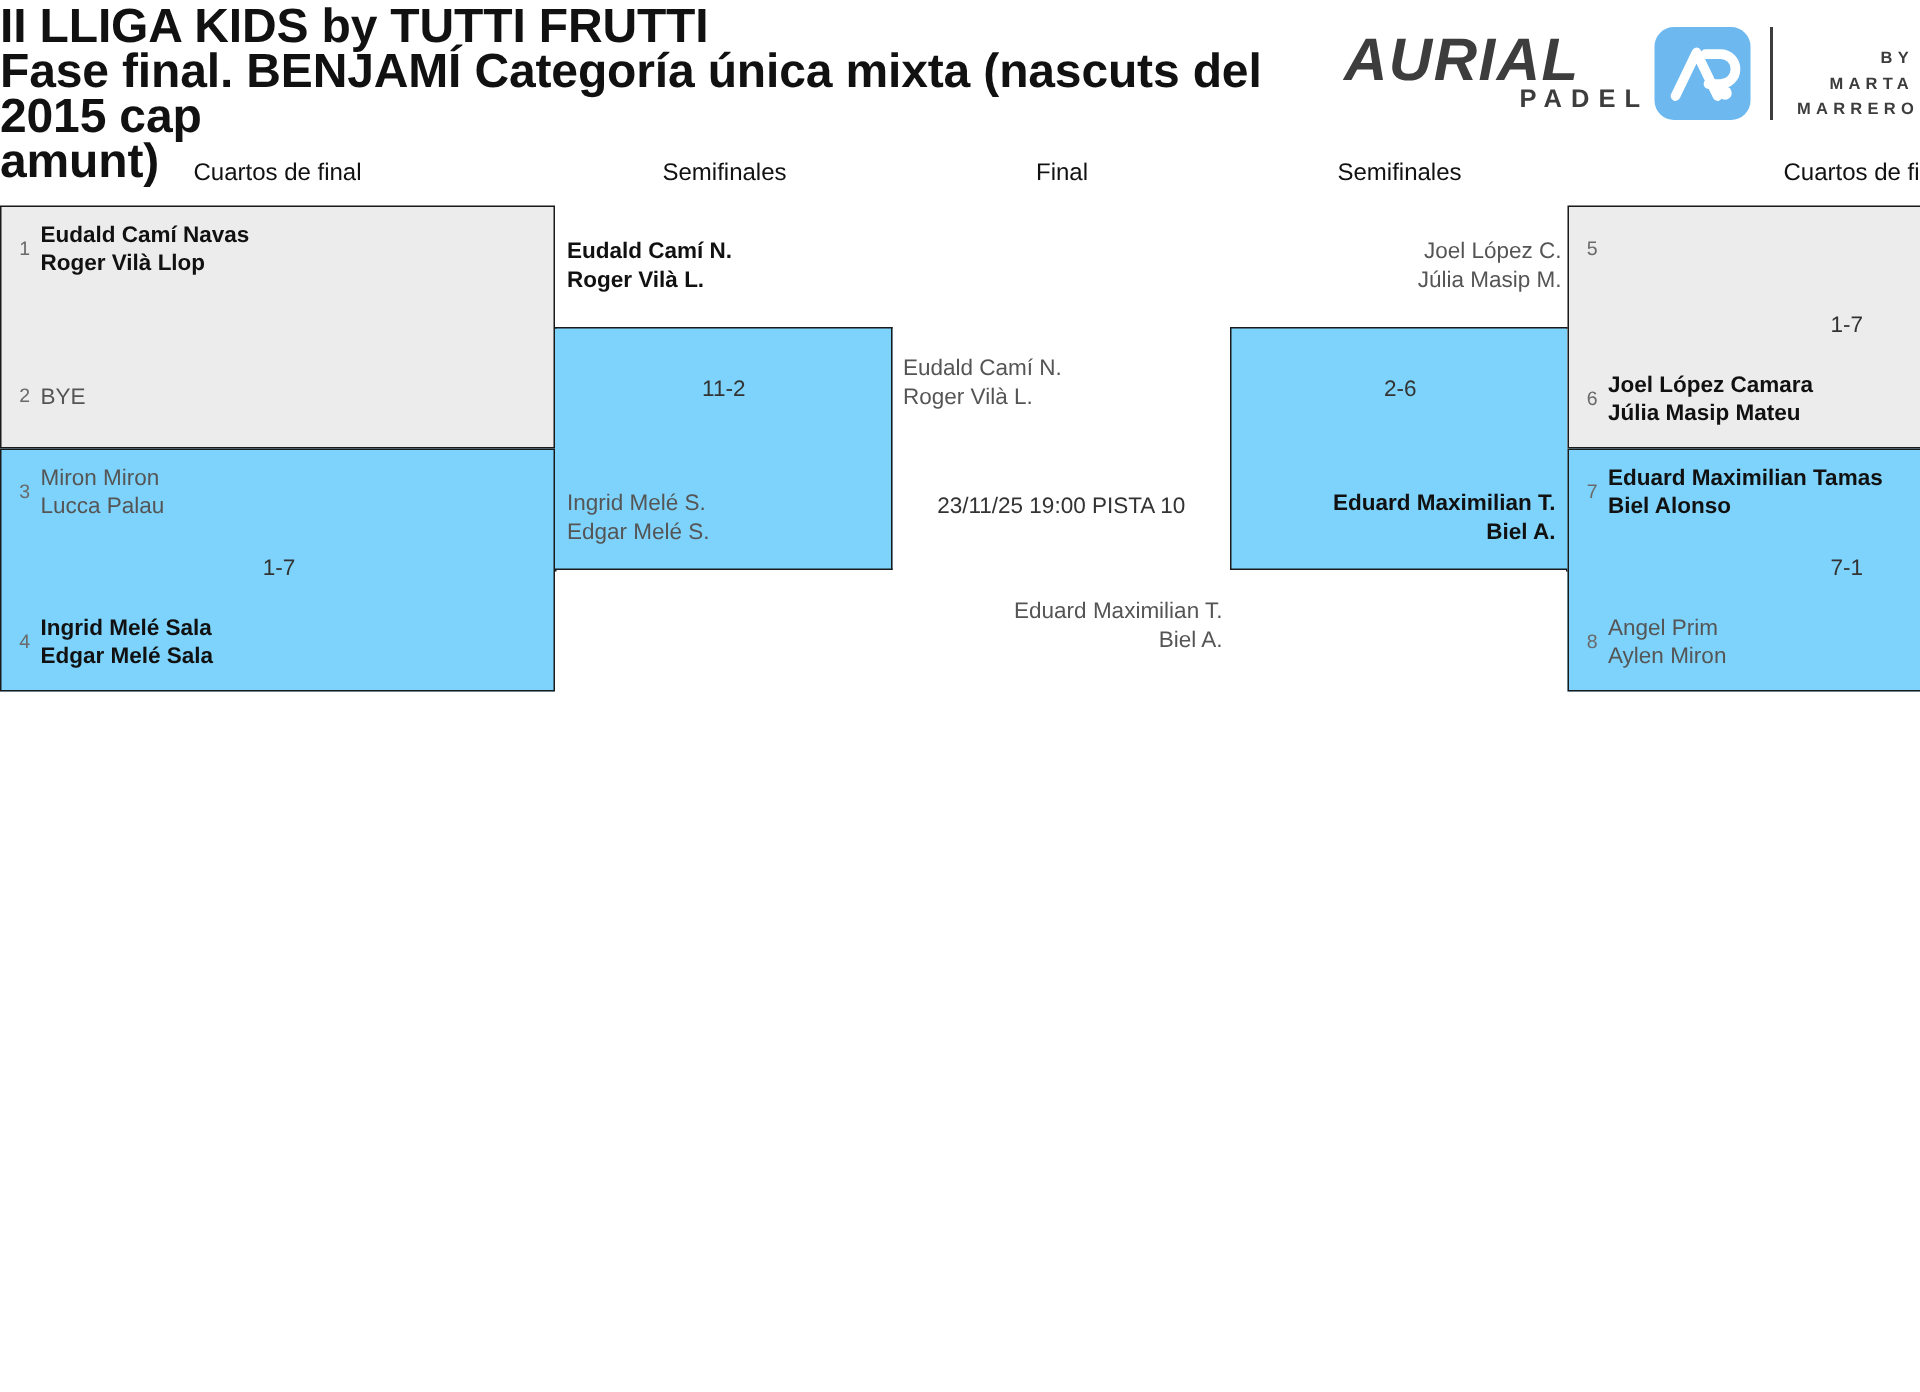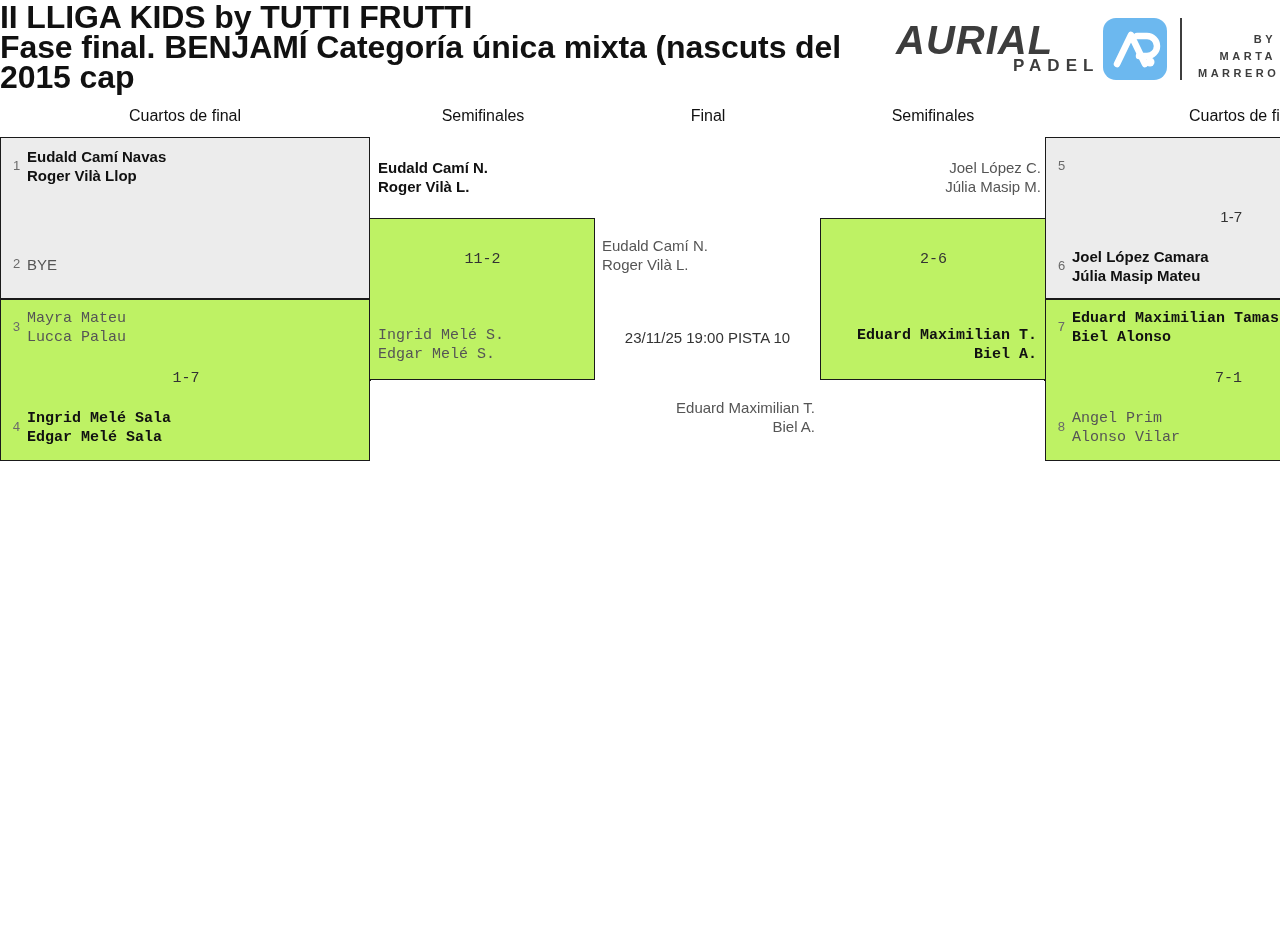--- a/index.html
+++ b/index.html
@@ -109,21 +109,21 @@
     line-height: 22px;
     white-space: nowrap;
   }
 
   .match {
     position: absolute;
     box-sizing: border-box;
     border: 1px solid #1a1a1a;
   }
   .match.shaded { background: #ececec; }
-  .match.plain  { background: #bef264; font-family: Liberation Mono, monospace; }
+  .match.plain  { background: #7dd3fc; }
 
   
   .match.open-left  { border-left: none; }
   .match.open-right { border-right: none; }
 
   .team {
     position: absolute;
     display: flex;
     align-items: center;
     box-sizing: border-box;
@@ -186,20 +186,21 @@
   .final-team.right { text-align: right; }
 </style>
 </head>
 <body>
 
 <div class="header">
 
   <div class="title-block">
     <span class="title-line">II LLIGA KIDS by TUTTI FRUTTI</span>
     <span class="title-line">Fase final. BENJAMÍ Categoría única mixta (nascuts del 2015 cap</span>
+    <span class="title-line">amunt)</span>
   </div>
 
   <div class="logo">
     <div class="logo-aurial">AURIAL</div>
     <div class="logo-padel">PADEL</div>
     <div class="logo-mark">
       <svg width="64" height="62" viewBox="0 0 64 62" aria-hidden="true">
         <path d="M14 46 L28 17 L42 46" fill="none" stroke="#ffffff" stroke-width="6.5" stroke-linecap="round" stroke-linejoin="round"></path>
         <path d="M34 18 L44 18 A10 10 0 0 1 44 38 L36 38" fill="none" stroke="#ffffff" stroke-width="6.5" stroke-linecap="round" stroke-linejoin="round"></path>
         <circle cx="47" cy="44" r="4.5" fill="#ffffff"></circle>
@@ -235,21 +236,21 @@
       <span class="names loser">
         <span>BYE</span>
       </span>
     </div>
   </div>
 
   <div class="match plain" style="left:0px; top:194px; width:370px; height:162px;">
     <div class="team left-side" style="top:6px; left:0; width:370px; height:44px;">
       <span class="seed">3</span>
       <span class="names loser">
-        <span>Mayra Mateu</span><br>
+        <span>Miron Miron</span><br>
         <span>Lucca Palau</span>
       </span>
     </div>
     <div class="score center" style="top:70px; left:0; width:370px;">1-7</div>
     <div class="team left-side" style="top:106px; left:0; width:370px; height:44px;">
       <span class="seed">4</span>
       <span class="names winner">
         <span>Ingrid Melé Sala</span><br>
         <span>Edgar Melé Sala</span>
       </span>
@@ -319,21 +320,21 @@
       <span class="names winner">
         <span>Eduard Maximilian Tamas</span><br>
         <span>Biel Alonso</span>
       </span>
     </div>
     <div class="score right" style="top:70px; left:0; width:196px;">7-1</div>
     <div class="team left-side" style="top:106px; left:0; width:370px; height:44px;">
       <span class="seed">8</span>
       <span class="names loser">
         <span>Angel Prim</span><br>
-        <span>Alonso Vilar</span>
+        <span>Aylen Miron</span>
       </span>
     </div>
   </div>
 
   <div class="connector h" style="left:370px; top:113px; width:1px;"></div>
   <div class="connector h" style="left:370px; top:275px; width:1px;"></div>
 
   <div class="connector h" style="left:1044px; top:113px; width:1px;"></div>
   <div class="connector h" style="left:1044px; top:275px; width:1px;"></div>
 </div>

